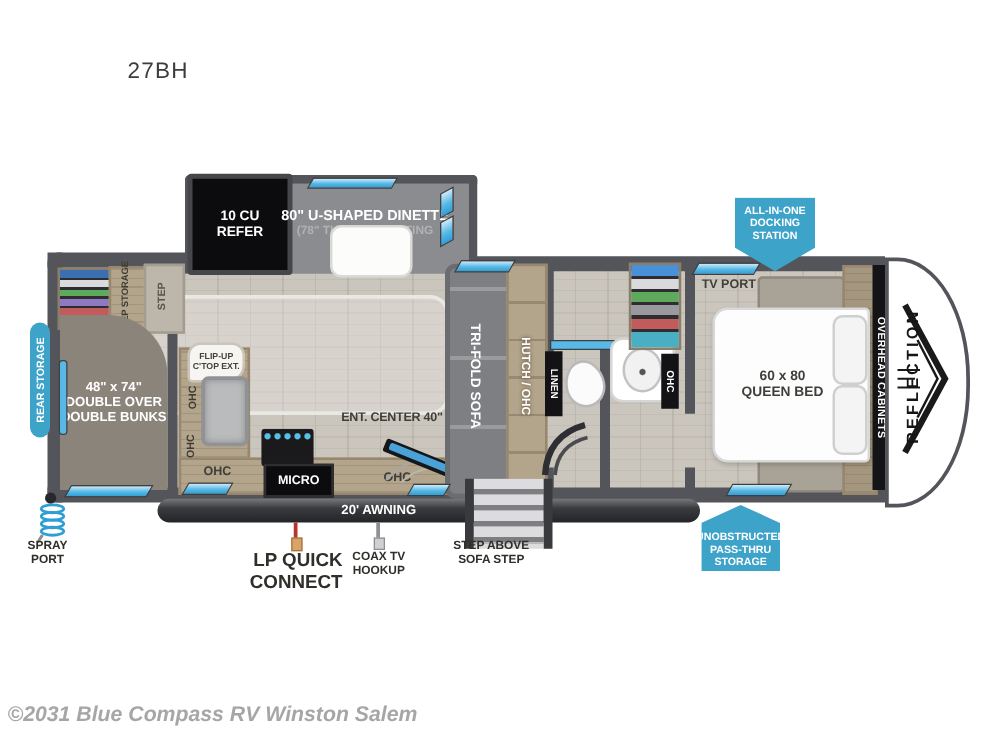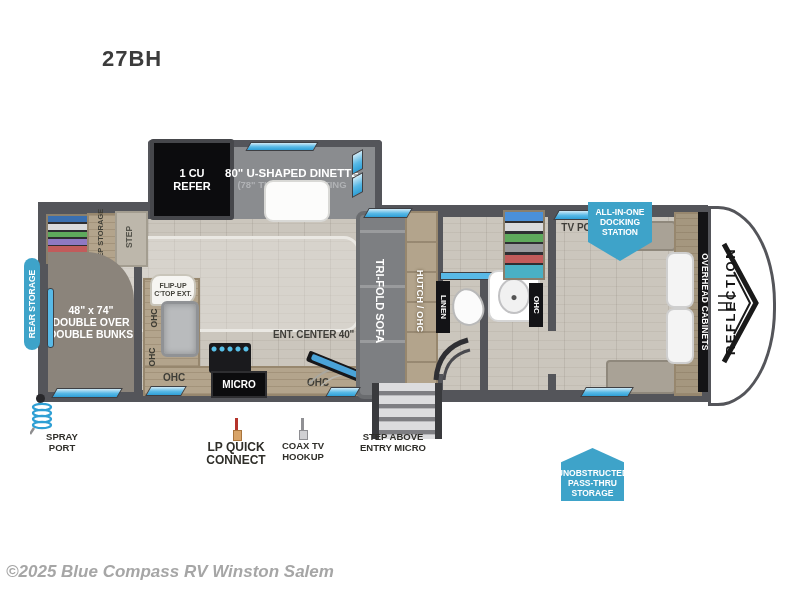--- a/index.html
+++ b/index.html
@@ -7,37 +7,37 @@
            font-family:"Liberation Sans",sans-serif; overflow:hidden; }
   .abs  { position:absolute; }
   .lbl  { position:absolute; font-weight:700; text-align:center; line-height:1.12; color:#2f2e29; }
   .pre  { white-space:pre-line; }
   .vlab { position:absolute; font-weight:700; white-space:nowrap; }
   .wall { position:absolute; background:#54555a; }
   .win  { position:absolute; background:linear-gradient(180deg,#cfeaf7 0%,#58b9e6 55%,#2f9fd6 100%);
           border:1px solid #3e3f43; transform:skewX(-30deg); }
   .badge{ position:absolute; background:#3ea3c9; color:#fff; font-weight:700; text-align:center;
           white-space:pre-line; display:flex; align-items:center; justify-content:center;
-          font-size:8.5px; line-height:1.18;margin-top:44px; }
+          font-size:8.5px; line-height:1.18; }
   .wood { background-color:#b3a48c;
           background-image:repeating-linear-gradient(0deg, rgba(90,70,45,0.18) 0 1px, transparent 1px 7px);
           border:2px solid #97876e; }
   .floorwood { background-color:#cbc6bd;
           background-image:
             repeating-linear-gradient(0deg, rgba(120,110,95,0.10) 0 1px, transparent 1px 9px),
             repeating-linear-gradient(90deg, rgba(90,80,70,0.12) 0 1px, transparent 1px 26px); }
   .blackbox { position:absolute; background:#0c0c0e; color:#fff; font-weight:700;
           display:flex; align-items:center; justify-content:center; text-align:center; }
 </style>
 </head>
 <body>
 
 <div class="stage">
 
-  <div class="abs" style="left:102px; top:46px; font-size:22px; color:#3c3c3c; letter-spacing:1px;font-weight:bold;">27BH</div>
+  <div class="abs" style="left:102px; top:46px; font-size:18px; color:#3c3c3c; letter-spacing:1px;">27BH</div>
 
   <div class="abs floorwood" style="left:44px; top:209px; width:662px; height:186px;"></div>
 
   <div class="abs" style="left:118px; top:236px; width:236px; height:90px; border:3px solid #eae8e3;
               border-radius:16px; background:rgba(238,236,231,0.35);"></div>
 
   <div class="wall" style="left:38px; top:202px; width:112px; height:12px;"></div>
   <div class="wall" style="left:362px; top:205px; width:346px; height:12px;"></div>
   <div class="wall" style="left:38px; top:390px; width:670px; height:12px;"></div>
   <div class="wall" style="left:38px; top:202px; width:12px; height:200px; border-radius:8px 0 0 8px;"></div>
@@ -45,21 +45,21 @@
   <div class="wall" style="left:134px; top:258px; width:8px; height:134px;"></div>
   <div class="wall" style="left:435px; top:209px; width:8px; height:122px;"></div>
   <div class="wall" style="left:435px; top:374px; width:8px; height:18px;"></div>
   <div class="wall" style="left:480px; top:276px; width:8px; height:116px;"></div>
   <div class="wall" style="left:548px; top:209px; width:8px; height:122px;"></div>
   <div class="wall" style="left:548px; top:374px; width:8px; height:18px;"></div>
 
   <div class="abs" style="left:148px; top:140px; width:220px; height:72px; background:#8a8c8f;
               border:7px solid #54555a; border-bottom:none; border-radius:4px 4px 0 0;"></div>
   <div class="blackbox" style="left:150px; top:139px; width:76px; height:73px; border:4px solid #46474b; border-radius:3px;">
-    <span class="pre" style="font-size:11px; line-height:1.15;">1 CU
+    <span class="pre" style="font-size:11px; line-height:1.15;">10 CU
 REFER</span>
   </div>
   <div class="abs" style="left:222px; top:167px; width:140px; text-align:center; font-weight:700;">
     <div style="color:#fff; font-size:11.5px; line-height:1.1;">80" U-SHAPED DINETTE</div>
     <div style="color:#b0b2b5; font-size:9.5px; line-height:1.15;">(78" THEATRE SEATING</div>
     <div style="color:#b0b2b5; font-size:9.5px; line-height:1.15;">OPTIONAL)</div>
   </div>
   <div class="win" style="left:248px; top:142px; width:66px; height:7px;"></div>
   <div class="win" style="left:352px; top:152px; width:9px; height:18px; transform:skewY(-28deg);"></div>
   <div class="win" style="left:352px; top:175px; width:9px; height:18px; transform:skewY(-28deg);"></div>
@@ -136,20 +136,26 @@
               background-image:radial-gradient(circle at 50% 55%, #555 0 2px, transparent 3px);"></div>
   <div class="blackbox" style="left:529px; top:283px; width:14px; height:44px; background:#131316;"></div>
   <div class="vlab" style="left:536px; top:305px; transform:translate(-50%,-50%) rotate(90deg); font-size:8px; color:#fff;">OHC</div>
   <div class="abs" style="left:503px; top:210px; width:38px; height:66px; border:2px solid #8a7f6c;
               background-image:linear-gradient(180deg,#4a90d9 0 13%,#2e2e32 13% 17%,#d9dadc 17% 29%,#2e2e32 29% 33%,#5ea95c 33% 45%,#2e2e32 45% 49%,#9a9a9e 49% 61%,#2e2e32 61% 65%,#c25b5b 65% 77%,#2e2e32 77% 81%,#49b0c4 81% 100%);"></div>
 
   <div class="lbl" style="left:556px; top:222px; width:54px; font-size:10px; color:#3f3e39;">TV PORT</div>
   <div class="abs" style="left:606px; top:221px; width:66px; height:26px; background:#a9a296; border:2px solid #8f887c; border-radius:4px;"></div>
   <div class="abs" style="left:606px; top:360px; width:66px; height:30px; background:#a9a296; border:2px solid #8f887c; border-radius:4px;"></div>
   <div class="abs wood" style="left:674px; top:212px; width:24px; height:180px; background-color:#a5977f;"></div>
+  <div class="abs" style="left:570px; top:246px; width:122px; height:120px; background:#fdfdfd; border:2px solid #d8d8d8;
+              border-radius:12px 4px 4px 12px; display:flex; align-items:center; justify-content:center;
+              box-shadow:1px 2px 4px rgba(0,0,0,0.18);">
+    <span class="pre" style="font-weight:700; font-size:11px; color:#3f3e39; text-align:center; line-height:1.15; padding-right:14px;">60 x 80
+QUEEN BED</span>
+  </div>
   <div class="abs" style="left:666px; top:252px; width:24px; height:52px; background:#f4f4f4; border:2px solid #cfcfcf; border-radius:8px;"></div>
   <div class="abs" style="left:666px; top:308px; width:24px; height:52px; background:#f4f4f4; border:2px solid #cfcfcf; border-radius:8px;"></div>
   <div class="blackbox" style="left:698px; top:212px; width:14px; height:180px; background:#141416;"></div>
   <div class="vlab" style="left:705px; top:302px; transform:translate(-50%,-50%) rotate(90deg); font-size:8.5px; color:#fff; letter-spacing:0.2px;">OVERHEAD CABINETS</div>
 
   <div class="abs" style="left:708px; top:206px; width:62px; height:194px; background:#ffffff; border:3px solid #54555a;
               border-radius:0 58px 58px 0 / 0 97px 97px 0;"></div>
   <svg class="abs" style="left:712px; top:208px;" width="56" height="190" viewBox="0 0 56 190">
     <polyline points="12,36 44,95 12,154" fill="none" stroke="#1a1a1a" stroke-width="5"></polyline>
     <polyline points="22,64 38,95 22,126" fill="none" stroke="#1a1a1a" stroke-width="2"></polyline>
@@ -159,20 +165,24 @@
   </svg>
   <div class="vlab" style="left:730px; top:301px; transform:translate(-50%,-50%) rotate(-90deg); font-size:13px; color:#151515; letter-spacing:2.5px;">REFLECTION</div>
 
   <div class="win" style="left:366px; top:208px; width:42px; height:8px;"></div>
   <div class="win" style="left:556px; top:210px; width:48px; height:8px;"></div>
   <div class="win" style="left:54px; top:388px; width:64px; height:8px;"></div>
   <div class="win" style="left:148px; top:386px; width:34px; height:8px;"></div>
   <div class="win" style="left:328px; top:387px; width:28px; height:8px;"></div>
   <div class="win" style="left:583px; top:387px; width:46px; height:8px;"></div>
 
+  <div class="abs" style="left:126px; top:399px; width:434px; height:19px; border-radius:10px;
+              background:linear-gradient(180deg,#77787b 0%,#3a3b3e 40%,#232427 100%);">
+    <span class="abs" style="left:112px; top:3px; width:130px; text-align:center; color:#fff; font-weight:700; font-size:10.5px;">20' AWNING</span>
+  </div>
 
   <div class="abs" style="left:372px; top:383px; width:56px; height:56px; border-left:7px solid #393a3d; border-right:7px solid #393a3d;
               background:repeating-linear-gradient(180deg,#dcdcde 0 8px,#7e7e82 8px 12px,#b9b9bc 12px 13px);"></div>
 
   <div class="badge" style="left:588px; top:158px; width:64px; height:54px; padding-bottom:0;
               clip-path:polygon(0 0,100% 0,100% 68%,50% 100%,0 68%); align-items:flex-start; padding-top:5px;">ALL-IN-ONE
 DOCKING
 STATION</div>
   <div class="badge" style="left:561px; top:404px; width:63px; height:50px;
               clip-path:polygon(50% 0,100% 27%,100% 100%,0 100%,0 27%); align-items:flex-end; padding-bottom:3px;">UNOBSTRUCTED
@@ -180,31 +190,31 @@
 STORAGE</div>
 
   <div class="abs" style="left:36px; top:394px; width:9px; height:9px; background:#28282b; border-radius:50%;"></div>
   <svg class="abs" style="left:30px; top:402px;" width="24" height="34" viewBox="0 0 24 34">
     <ellipse cx="12" cy="5" rx="9" ry="3.2" fill="none" stroke="#2e9fd4" stroke-width="2.2"></ellipse>
     <ellipse cx="12" cy="11" rx="9" ry="3.2" fill="none" stroke="#2e9fd4" stroke-width="2.2"></ellipse>
     <ellipse cx="12" cy="17" rx="9" ry="3.2" fill="none" stroke="#2e9fd4" stroke-width="2.2"></ellipse>
     <ellipse cx="12" cy="23" rx="9" ry="3.2" fill="none" stroke="#2e9fd4" stroke-width="2.2"></ellipse>
     <path d="M4 26 L0 32" stroke="#8e8e90" stroke-width="2.5"></path>
   </svg>
-  <div class="lbl pre" style="left:32px; top:432px; width:60px; font-size:9.5px;">SPRAY
+  <div class="lbl pre" style="left:8px; top:432px; width:60px; font-size:9.5px;">SPRAY
 PORT</div>
 
   <div class="abs" style="left:235px; top:418px; width:3px; height:13px; background:#b5342c;"></div>
   <div class="abs" style="left:233px; top:430px; width:7px; height:9px; background:#d8a468; border:1px solid #a8743c;"></div>
-  <div class="lbl pre" style="left:198px; top:441px; width:76px; font-size:12px;">LP QUICK
+  <div class="lbl pre" style="left:198px; top:441px; width:76px; font-size:15px;text-align:right;">LP QUICK
 CONNECT</div>
 
   <div class="abs" style="left:301px; top:418px; width:3px; height:13px; background:#909094;"></div>
   <div class="abs" style="left:299px; top:430px; width:7px; height:8px; background:#d0d0d3; border:1px solid #8e8e92;"></div>
   <div class="lbl pre" style="left:268px; top:441px; width:70px; font-size:9.5px;">COAX TV
 HOOKUP</div>
 
   <div class="lbl pre" style="left:350px; top:432px; width:86px; font-size:9.5px;">STEP ABOVE
-ENTRY MICRO</div>
-
-  <div class="abs" style="left:6px; top:562px; font-size:17px; font-weight:700; font-style:italic; color:#a6a6a6;">©2025 Blue Compass RV Winston Salem</div>
+SOFA STEP</div>
+
+  <div class="abs" style="left:6px; top:562px; font-size:17px; font-weight:700; font-style:italic; color:#a6a6a6;">©2031 Blue Compass RV Winston Salem</div>
 
 </div>
 
 </body></html>

